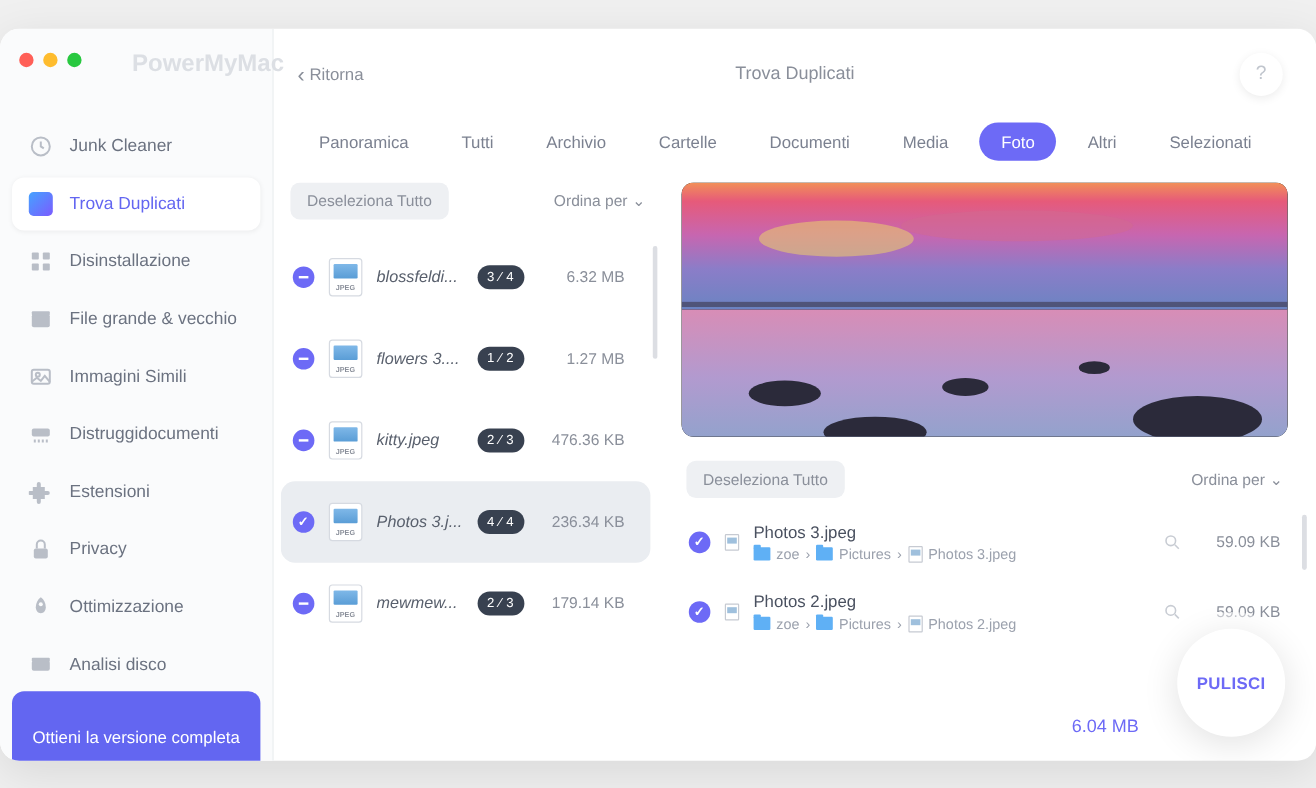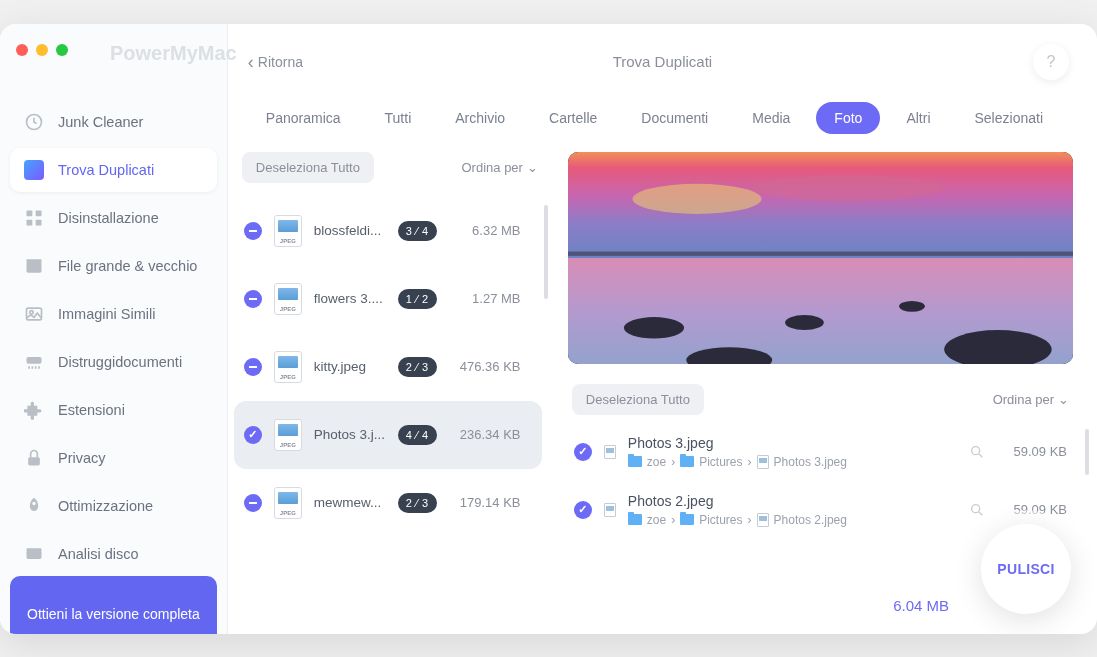--- a/index.html
+++ b/index.html
@@ -40,21 +40,21 @@
 .group-list::-webkit-scrollbar { width:6px; }
 .group-list::-webkit-scrollbar-thumb { background:#dfe2e8; border-radius:3px; }
 .group-row { display:flex; align-items:center; gap: 12px; padding: 18px 10px; border-radius: 12px; cursor:pointer; }
 .group-row.sel { background: #eaedf1; }
 .rowcheck { width:18px; height:18px; border-radius:50%; background:#6d6af6; flex-shrink:0; display:flex; align-items:center; justify-content:center; }
 .rowcheck::after { content:''; width:8px; height:2px; background:#fff; }
 .rowcheck.check::after { content:'✓'; width:auto; height:auto; background:none; color:#fff; font-size:11px; font-weight:bold; }
 .file-ic { width:28px; height:32px; background:#fff; border:1px solid #d6dae1; border-radius:3px; position:relative; flex-shrink:0; }
 .file-ic::before { content:''; position:absolute; left:3px; right:3px; top:4px; height:12px; background: linear-gradient(180deg,#7fb8e8,#5a9dd6); border-radius:1px; }
 .file-ic::after { content:'JPEG'; position:absolute; bottom:2px; left:0; right:0; text-align:center; font-size:6px; color:#8a8f9a; font-weight:600; }
-.fname { flex:1; color:#59606d; font-size:13.5px; white-space:nowrap; overflow:hidden; text-overflow:ellipsis; max-width:72px; }
+.fname { flex:1; color:#59606d; font-size:13.5px; white-space:nowrap; overflow:hidden; text-overflow:ellipsis; max-width:72px;font-style:italic; }
 .badge { background:#384150; color:#fff; font-size:11px; padding: 4px 8px; border-radius: 10px; flex-shrink:0; letter-spacing:0.5px;}
 .fsize { color:#8a8f9a; font-size:13px; width:72px; text-align:right; }
 .scroll-track { position:absolute; right:0; top:8px; width:4px; height:94px; background:#dcdee3; border-radius:2px; }
 
 .right-col { flex:1; display:flex; flex-direction:column; }
 .preview { width:100%; height:212px; border-radius:10px; overflow:hidden; margin-bottom:14px; background:#000; }
 .preview svg { width:100%; height:100%; display:block; }
 .right-head { display:flex; align-items:center; padding: 6px 4px 12px 4px; }
 .dup-list { flex:1; position:relative; }
 .dup-row { display:flex; align-items:center; gap:12px; padding: 8px 6px 16px 6px; }

